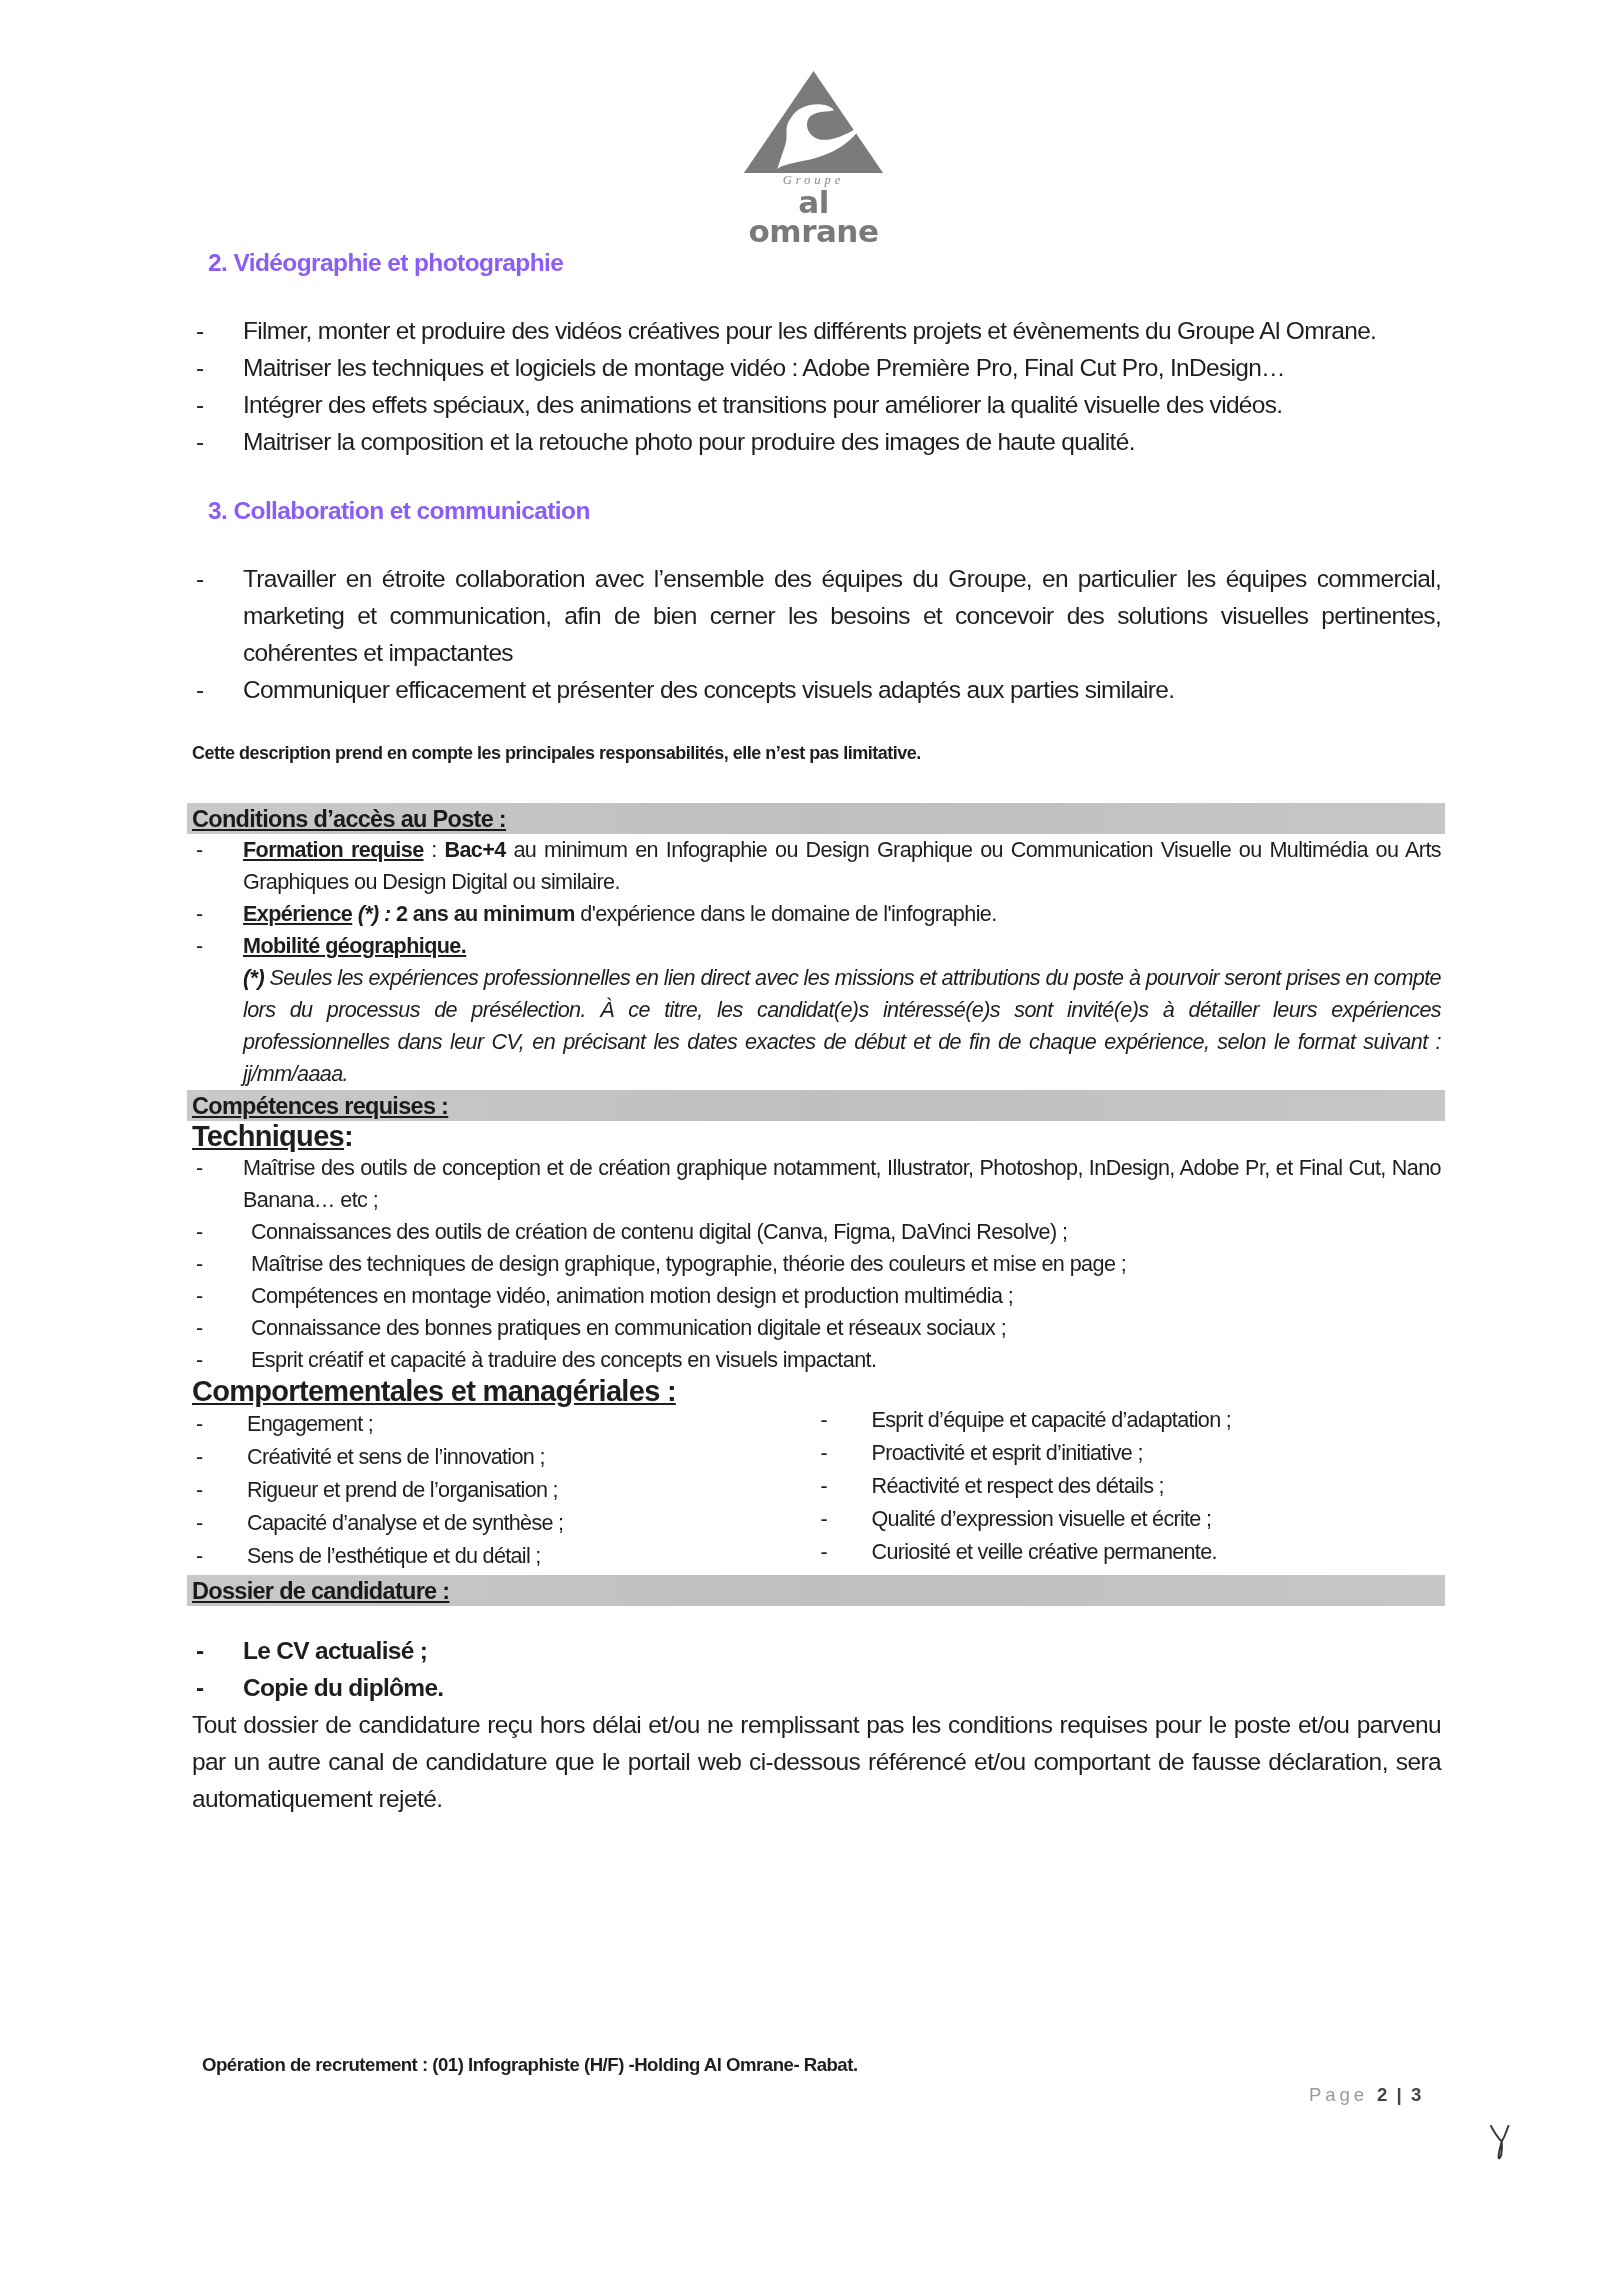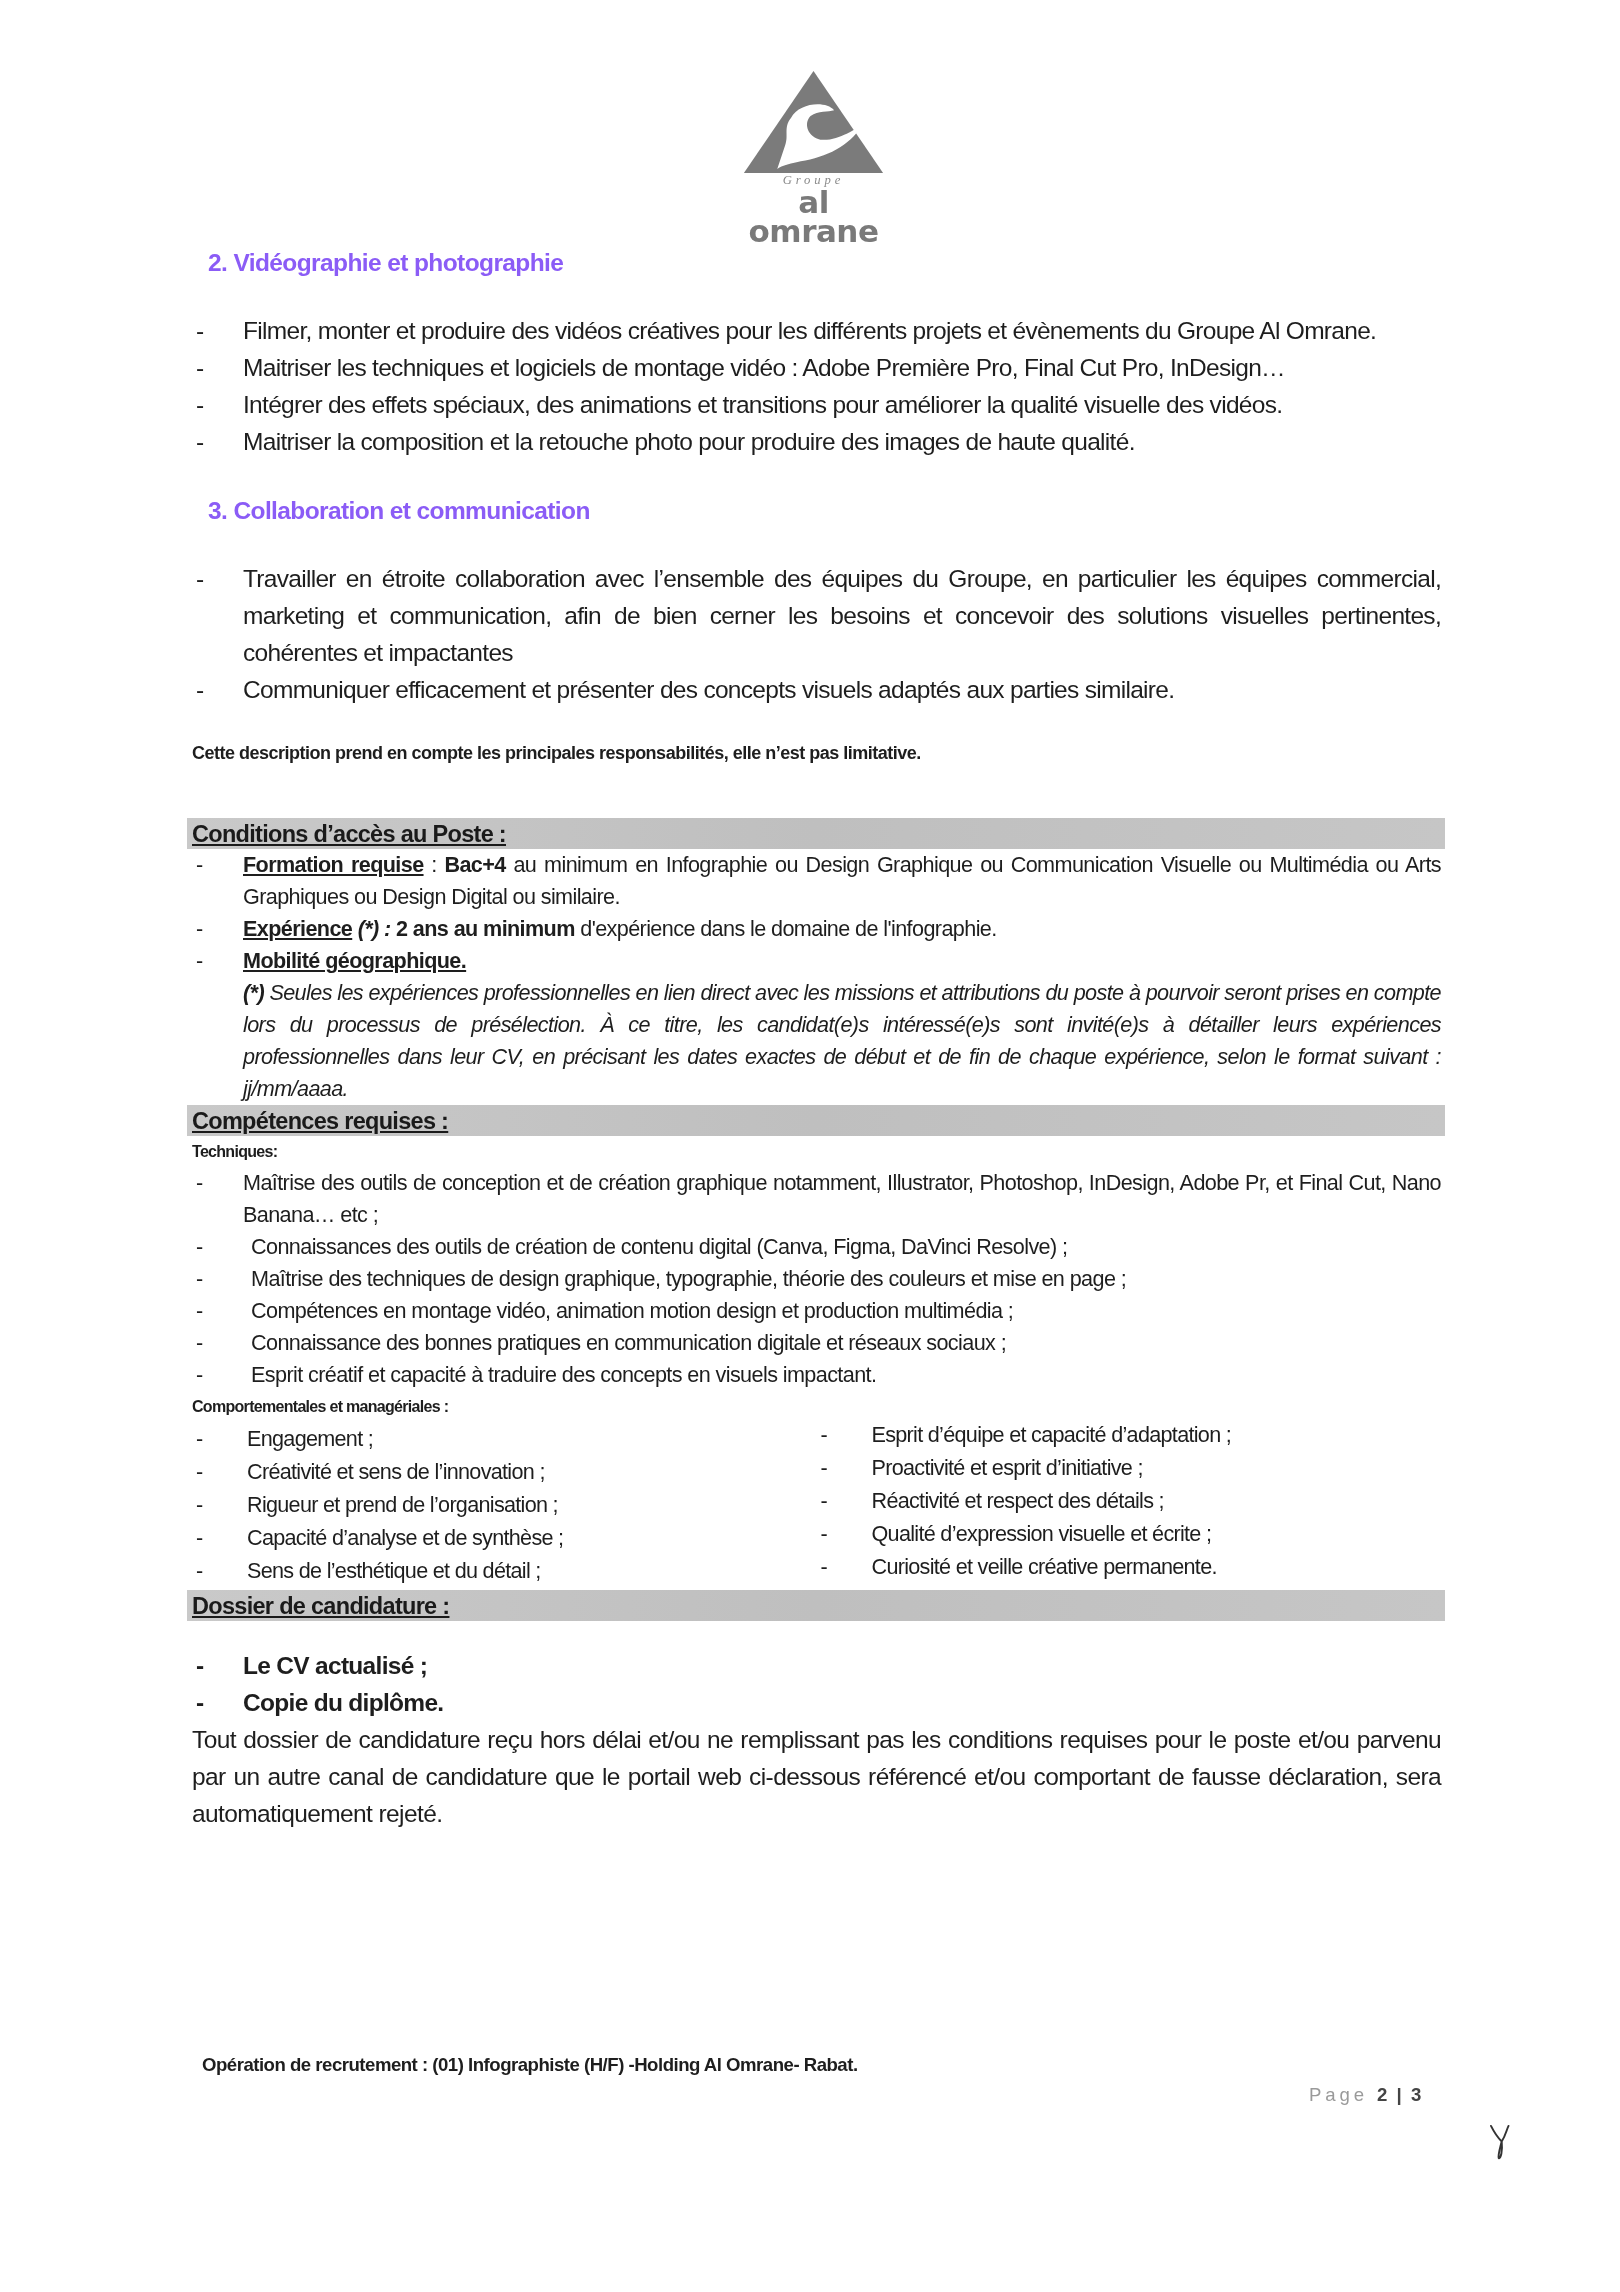--- a/index.html
+++ b/index.html
@@ -27,21 +27,21 @@
     height: 31px; display: flex; align-items: flex-end; padding-left: 4.9px;
     margin-left: -4.9px; width: 1253px;
   }
   .bar span { font-weight: bold; font-size: 23.5px; text-decoration: underline; letter-spacing: -0.7px; line-height: 29px; color: #1a1a1a; }
 
   ul.tight li { font-size: 21.6px; line-height: 32px; letter-spacing: -0.6px; }
   .ul-b { font-weight: bold; text-decoration: underline; }
   .b { font-weight: bold; }
   .ital { font-style: italic; font-size: 21.6px; line-height: 32px; letter-spacing: -0.6px; padding-left: 51px; text-align: justify; }
 
-  .sub { font-weight: bold; font-size: 16px; letter-spacing: -0.7px; line-height: 31px; }
+  .sub { font-weight: bold; font-size: 29px; text-decoration: underline; letter-spacing: -0.7px; line-height: 31px; }
   .two-col { display: flex; }
   .two-col ul { width: 50%; }
   .two-col ul li { padding-left: 55px; font-size: 21.6px; line-height: 33px; }
   ul.big li { font-size: 24.5px; line-height: 37px; font-weight: bold; }
   .para { font-size: 24.5px; line-height: 37px; letter-spacing: -0.6px; text-align: justify; }
   .footer-op { position: absolute; left: 202px; top: 2054px; font-weight: bold; font-size: 18.6px; letter-spacing: -0.5px; }
   .page-num { position: absolute; left: 1309px; top: 2084px; font-size: 18.6px; color: #9a9a9a; letter-spacing: 3.9px; }
   .page-num b { color: #444; letter-spacing: 2px; }
   .sig { position: absolute; left: 1488px; top: 2122px; }
 </style>
@@ -68,21 +68,21 @@
   </ul>
 
   <h2 class="h-num" style="margin-top:37px;">3. Collaboration et communication</h2>
   <ul class="dash" style="margin-top:35px;">
     <li><span class="bullet">-</span><span>Travailler en étroite collaboration avec l’ensemble des équipes du Groupe, en particulier les équipes commercial, marketing et communication, afin de bien cerner les besoins et concevoir des solutions visuelles pertinentes, cohérentes et impactantes</span></li>
     <li><span class="bullet">-</span><span>Communiquer efficacement et présenter des concepts visuels adaptés aux parties similaire.</span></li>
   </ul>
 
   <div class="note-bold" style="margin-top:35px;">Cette description prend en compte les principales responsabilités, elle n’est pas limitative.</div>
 
-  <div class="bar" style="margin-top:54px;text-align:right;">
+  <div class="bar" style="margin-top:39px;text-align:right;">
     <span>Conditions d’accès au Poste :</span>
   </div>
   <ul class="dash tight">
     <li><span class="bullet">-</span><span class="ul-b">Formation requise</span><span> : </span><span class="b">Bac+4</span><span> au minimum en Infographie ou Design Graphique ou Communication Visuelle ou Multimédia ou Arts Graphiques ou Design Digital ou similaire.</span></li>
     <li><span class="bullet">-</span><span class="ul-b">Expérience</span><span class="b" style="font-style:italic"> (*) : </span><span class="b">2 ans au minimum</span><span> d'expérience dans le domaine de l'infographie.</span></li>
     <li><span class="bullet">-</span><span class="ul-b">Mobilité géographique.</span></li>
   </ul>
   <div class="ital"><span class="b">(*)</span><span> Seules les expériences professionnelles en lien direct avec les missions et attributions du poste à pourvoir seront prises en compte lors du processus de présélection. À ce titre, les candidat(e)s intéressé(e)s sont invité(e)s à détailler leurs expériences professionnelles dans leur CV, en précisant les dates exactes de début et de fin de chaque expérience, selon le format suivant : jj/mm/aaaa.</span></div>
 
   <div class="bar">

